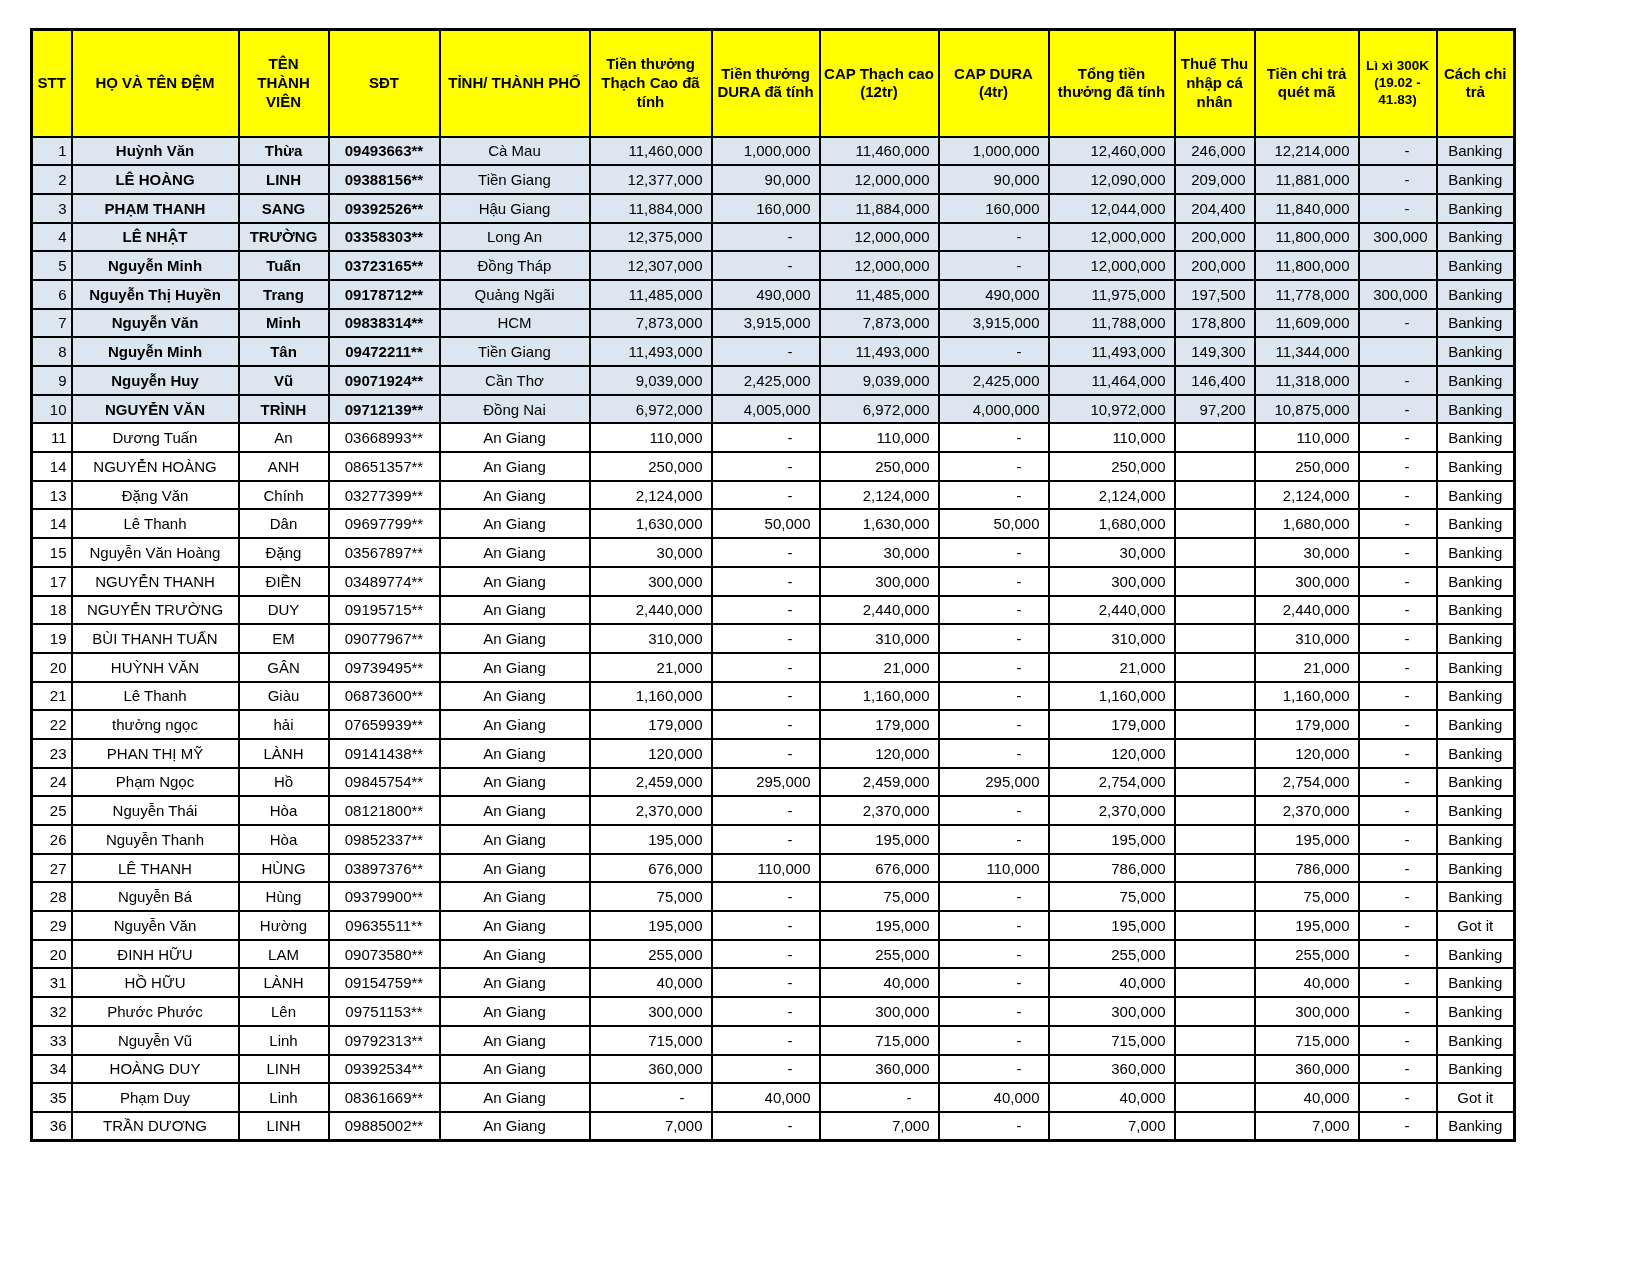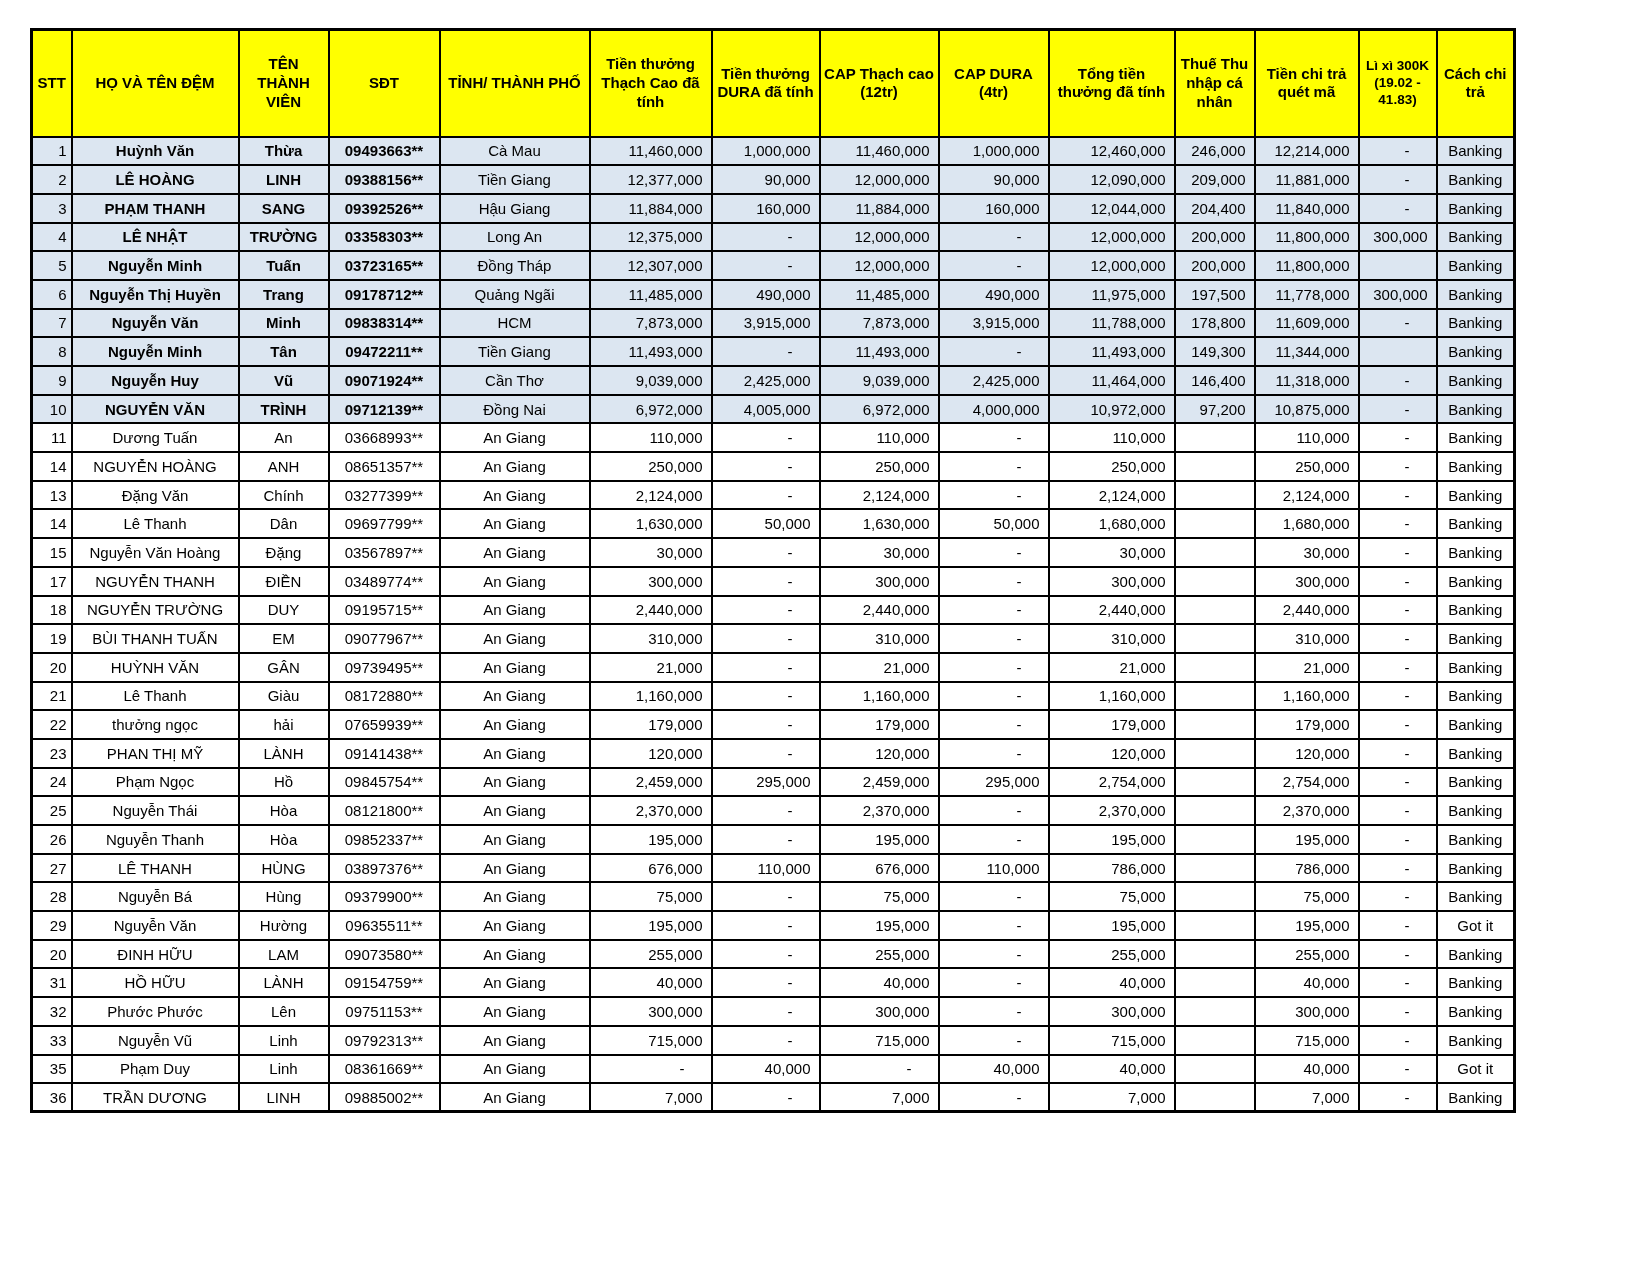--- a/index.html
+++ b/index.html
@@ -386,21 +386,21 @@
         <td class="a-num">21,000</td>
         <td class="a-num"></td>
         <td class="a-num">21,000</td>
         <td class="a-num dash">-</td>
         <td class="a-center">Banking</td>
       </tr>
       <tr>
         <td class="a-right">21</td>
         <td class="a-center">Lê Thanh</td>
         <td class="a-center">Giàu</td>
-        <td class="a-center">08172880**</td>
+        <td class="a-center">06873600**</td>
         <td class="a-center">An Giang</td>
         <td class="a-num">1,160,000</td>
         <td class="a-num dash">-</td>
         <td class="a-num">1,160,000</td>
         <td class="a-num dash">-</td>
         <td class="a-num">1,160,000</td>
         <td class="a-num"></td>
         <td class="a-num">1,160,000</td>
         <td class="a-num dash">-</td>
         <td class="a-center">Banking</td>
@@ -591,20 +591,36 @@
         <td class="a-num dash">-</td>
         <td class="a-num">715,000</td>
         <td class="a-num dash">-</td>
         <td class="a-num">715,000</td>
         <td class="a-num"></td>
         <td class="a-num">715,000</td>
         <td class="a-num dash">-</td>
         <td class="a-center">Banking</td>
       </tr>
       <tr>
+        <td class="a-right">34</td>
+        <td class="a-center">HOÀNG DUY</td>
+        <td class="a-center">LINH</td>
+        <td class="a-center">09392534**</td>
+        <td class="a-center">An Giang</td>
+        <td class="a-num">360,000</td>
+        <td class="a-num dash">-</td>
+        <td class="a-num">360,000</td>
+        <td class="a-num dash">-</td>
+        <td class="a-num">360,000</td>
+        <td class="a-num"></td>
+        <td class="a-num">360,000</td>
+        <td class="a-num dash">-</td>
+        <td class="a-center">Banking</td>
+      </tr>
+      <tr>
         <td class="a-right">35</td>
         <td class="a-center">Phạm Duy</td>
         <td class="a-center">Linh</td>
         <td class="a-center">08361669**</td>
         <td class="a-center">An Giang</td>
         <td class="a-num dash">-</td>
         <td class="a-num">40,000</td>
         <td class="a-num dash">-</td>
         <td class="a-num">40,000</td>
         <td class="a-num">40,000</td>

